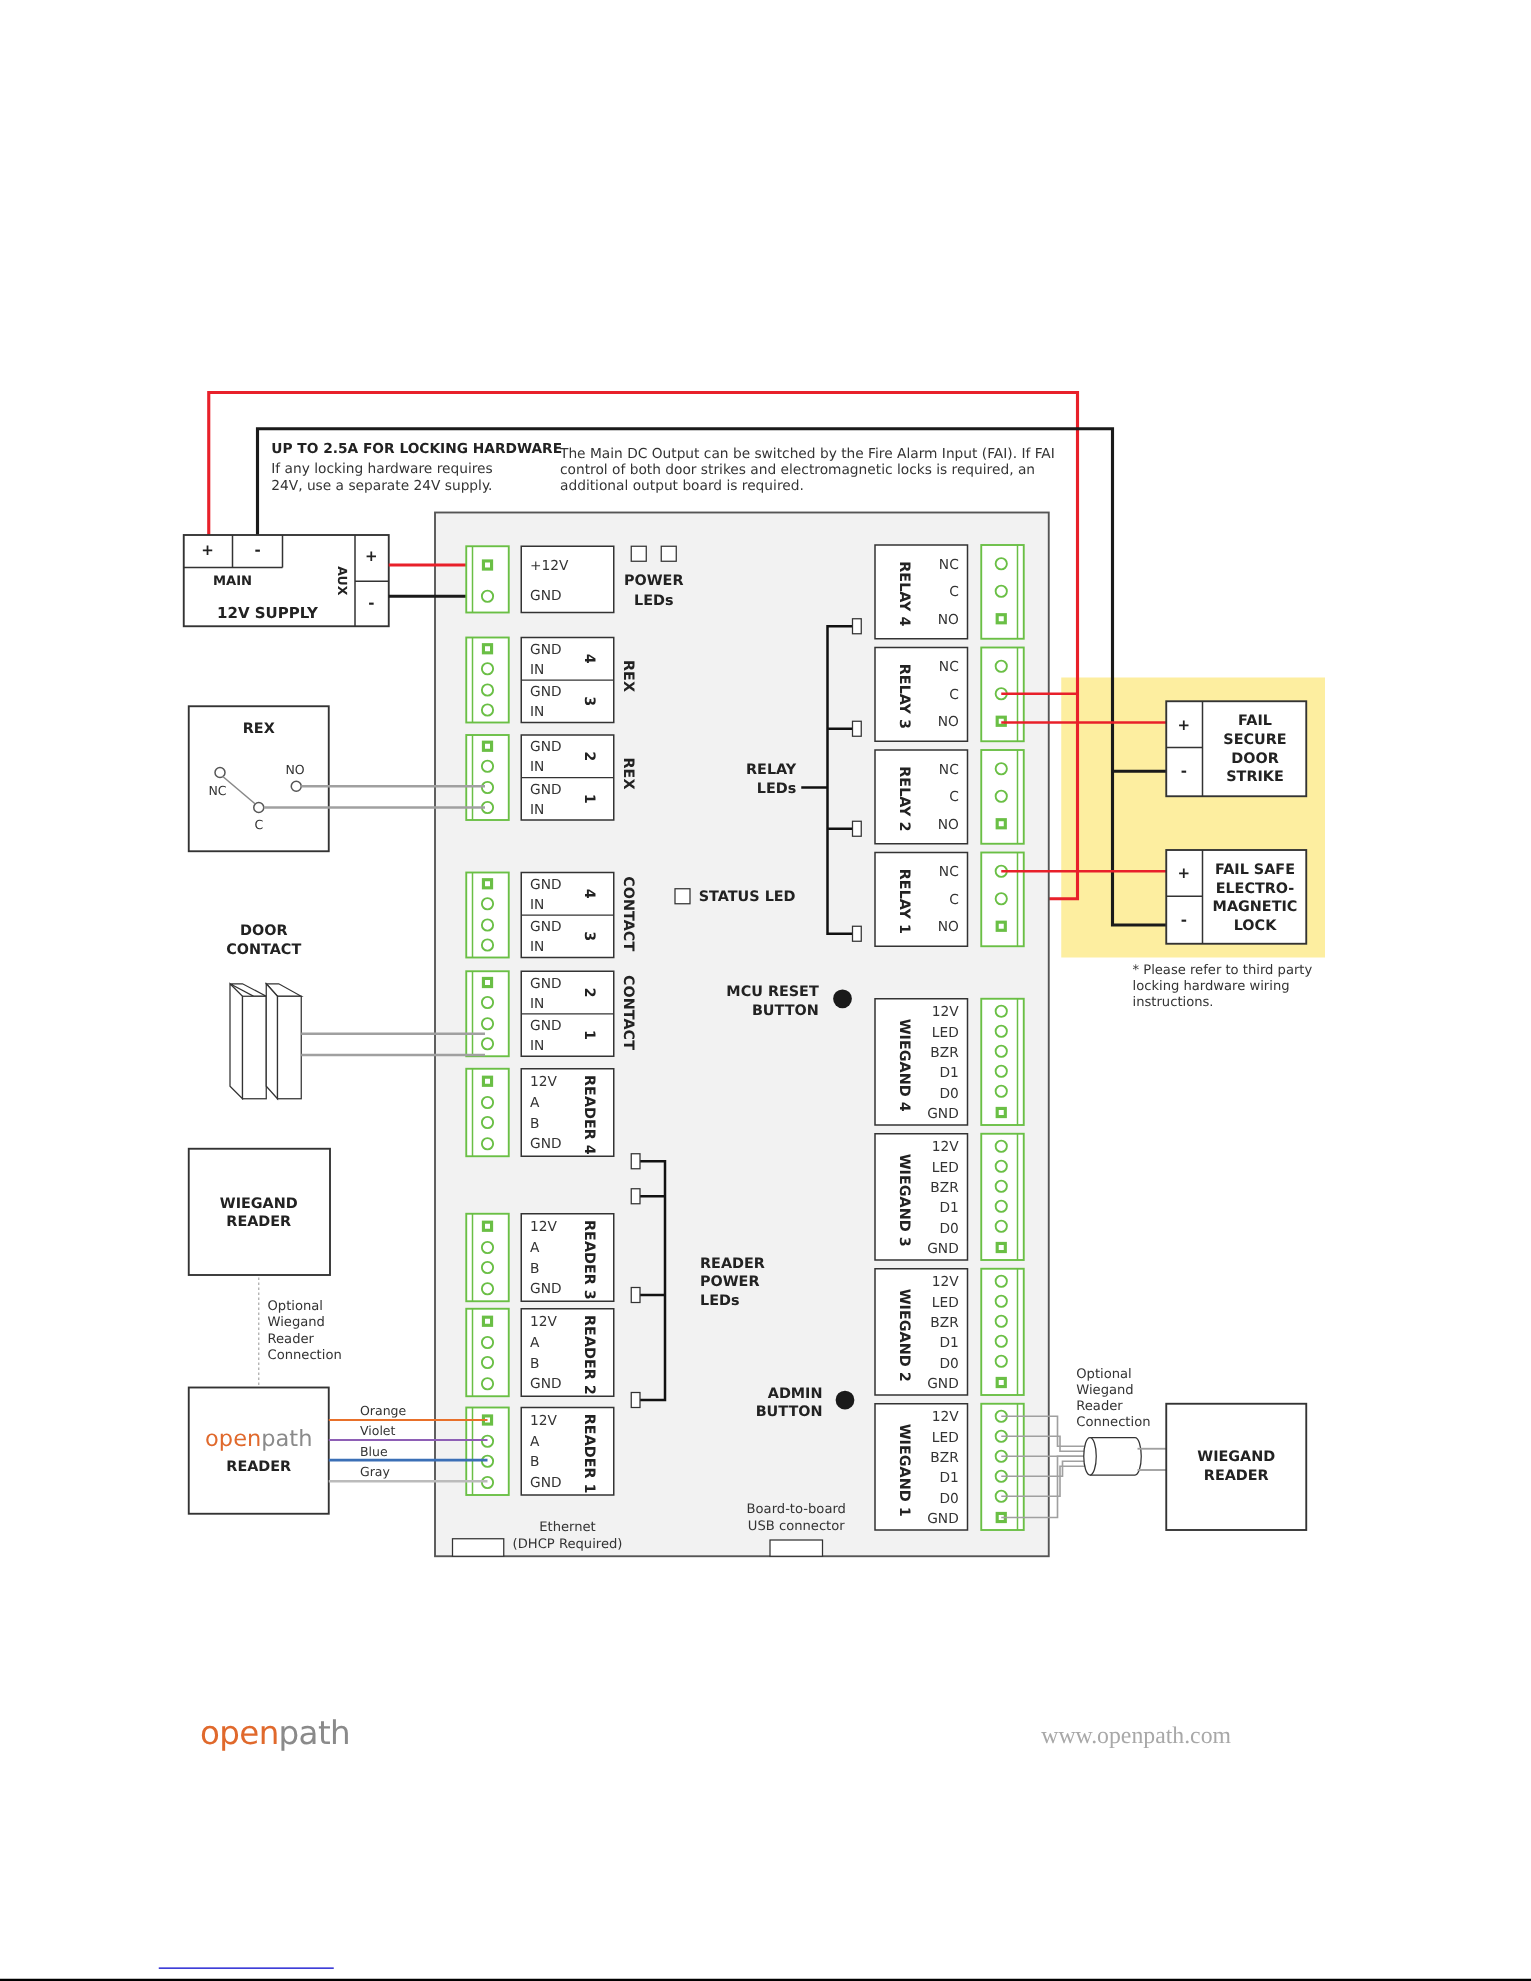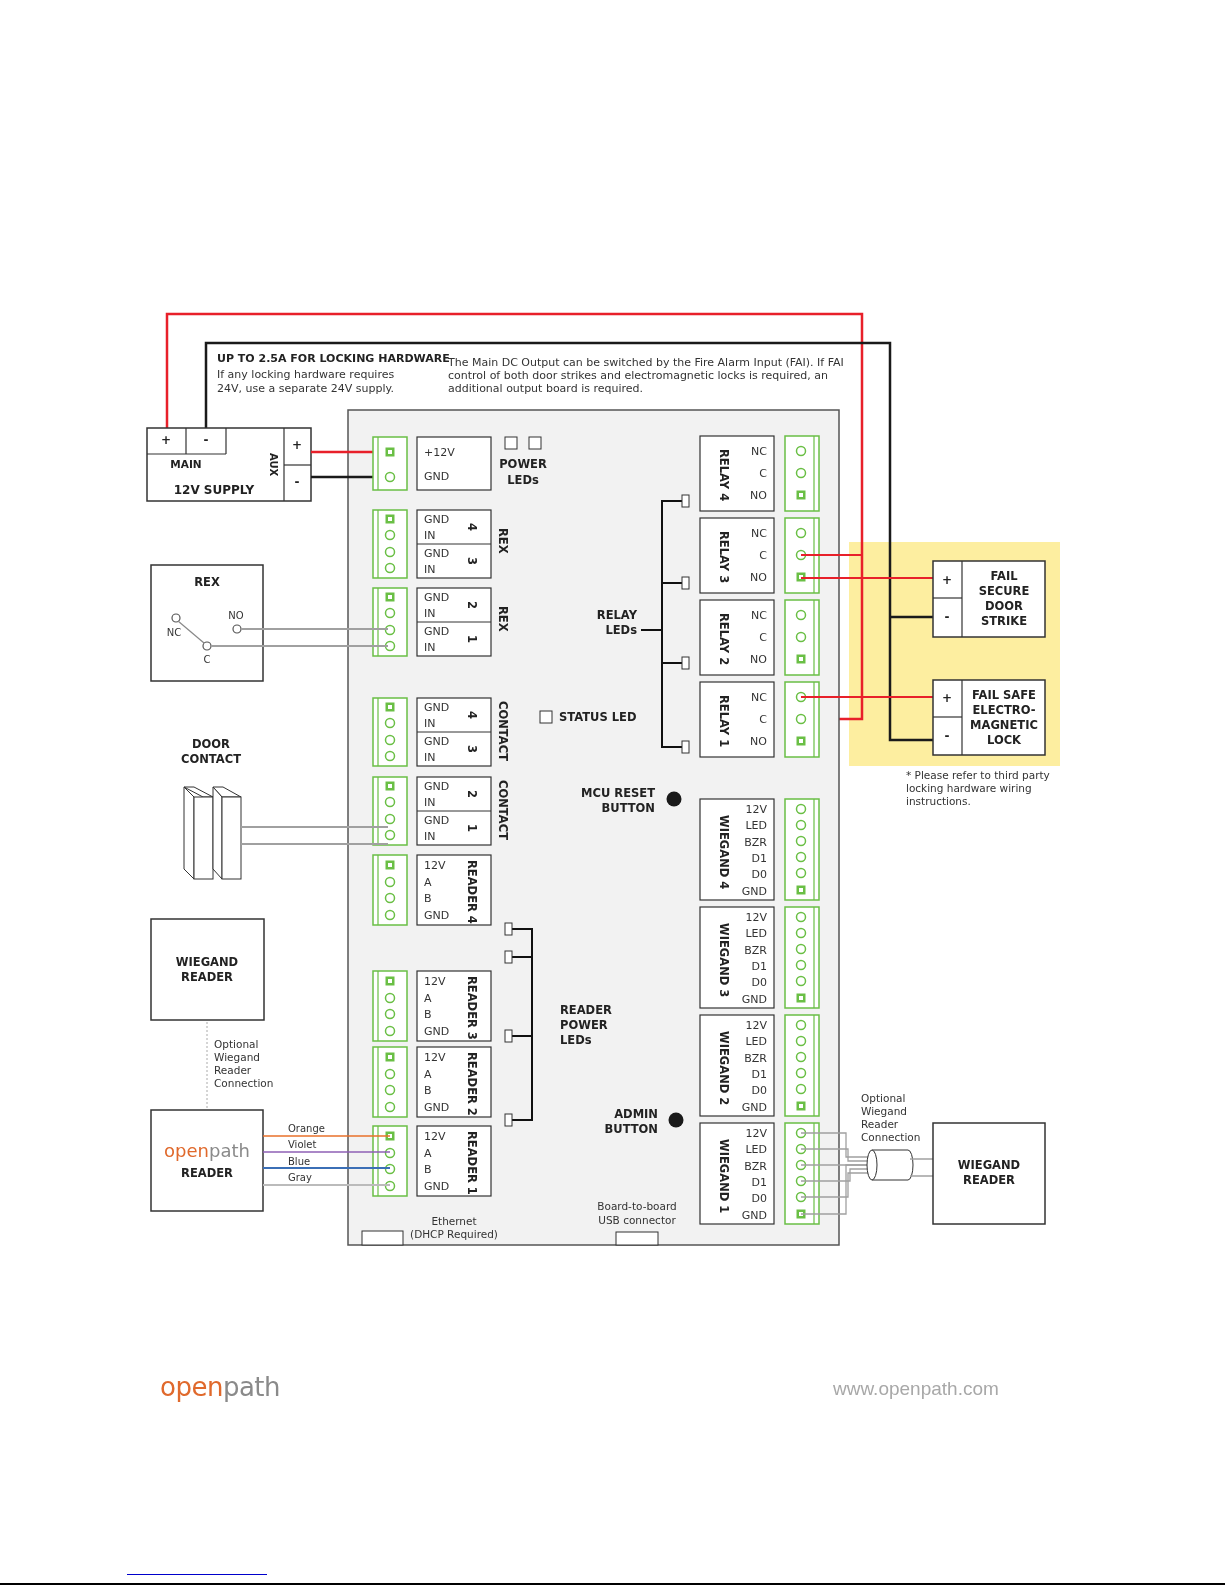--- a/index.html
+++ b/index.html
@@ -6,21 +6,21 @@
   body { width: 1225px; height: 1585px; position: relative; overflow: hidden; font-family: "DejaVu Sans", sans-serif; }
   #diagram { position: absolute; left: 0; top: 0; }
   .t { font-family: "DejaVu Sans", sans-serif; fill: #333; font-size: 11px; }
   .tb { font-family: "DejaVu Sans", sans-serif; fill: #222; font-size: 12px; font-weight: bold; }
   .tbs { font-family: "DejaVu Sans", sans-serif; fill: #222; font-size: 11.5px; font-weight: bold; }
   .note { font-family: "DejaVu Sans", sans-serif; fill: #333; font-size: 11px; }
   .notebold { font-family: "DejaVu Sans", sans-serif; fill: #222; font-size: 11px; font-weight: bold; }
   .footer-logo { position: absolute; left: 160px; top: 1372px; font-family: "DejaVu Sans", sans-serif; font-size: 26px; letter-spacing: -0.5px; }
   .footer-logo .open { color: #e0692c; }
   .footer-logo .path { color: #8a8a8a; }
-  .footer-url { position: absolute; left: 833px; top: 1378px; font-family: Liberation Sans, sans-serif; font-size: 19px; color: #a8a8a8; }
+  .footer-url { position: absolute; left: 833px; top: 1378px; font-family: Liberation Serif, serif; font-size: 19px; color: #a8a8a8; }
   .page-link-line { position: absolute; left: 127px; top: 1574px; width: 140px; height: 1px; background: #0000cc; }
   .page-bottom-line { position: absolute; left: 0; top: 1583px; width: 1225px; height: 2px; background: #000; }
 </style>
 </head>
 <body>
 
 <svg id="diagram" width="1225" height="1585" viewBox="0 0 1225 1585" xmlns="http://www.w3.org/2000/svg">
 
   <rect x="849" y="542" width="211" height="224" fill="#fdeea0"></rect>
 

